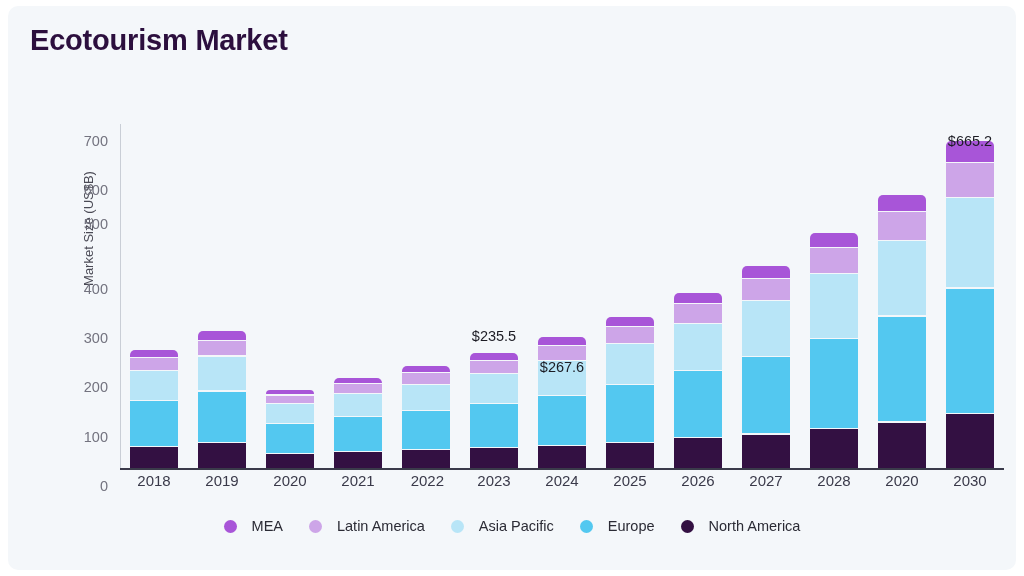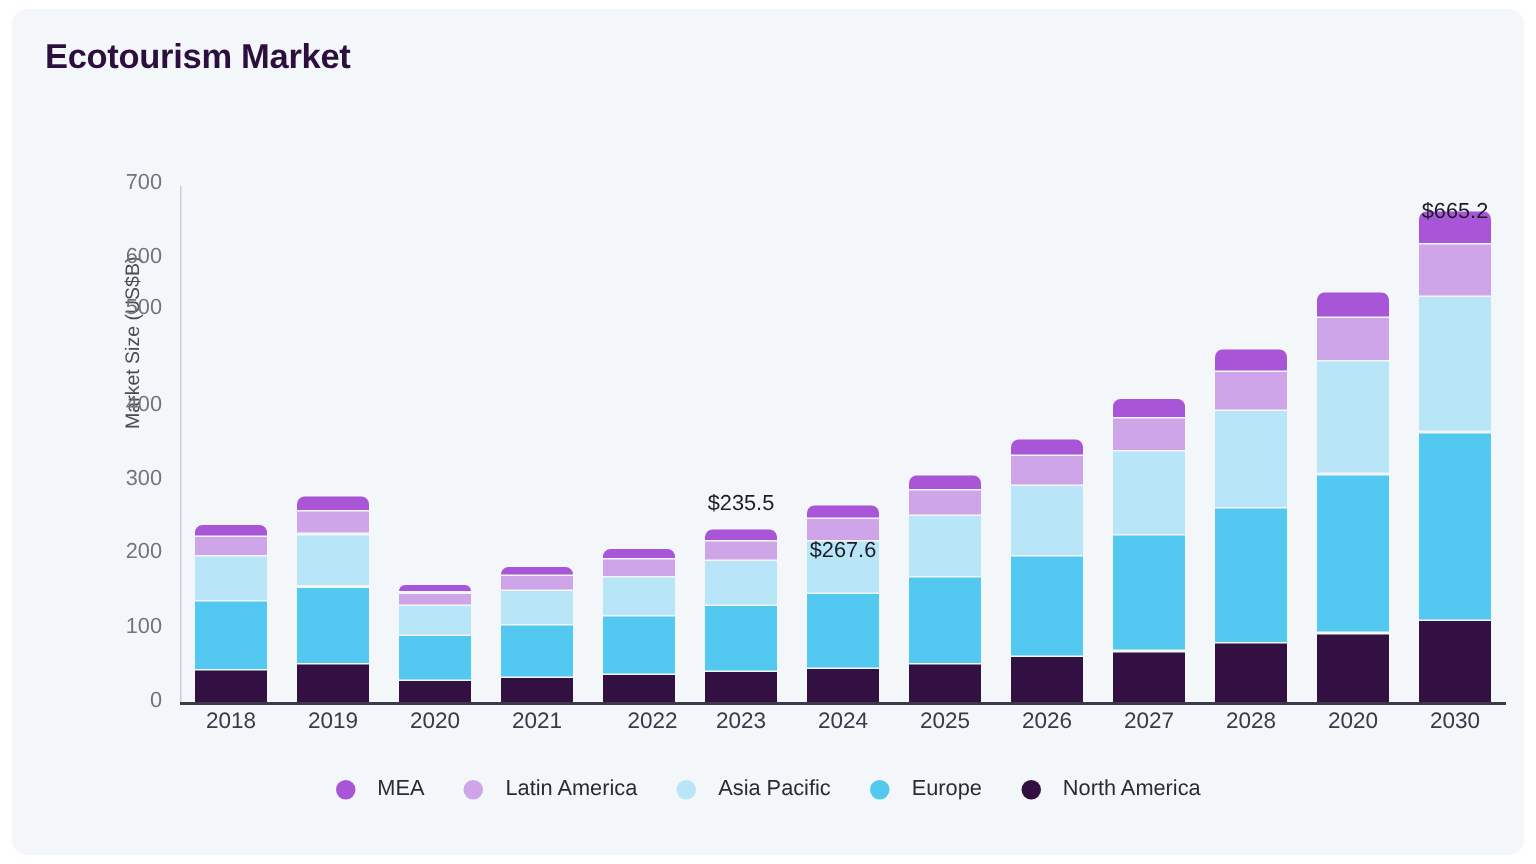--- a/index.html
+++ b/index.html
@@ -12,21 +12,21 @@
   #card{
     position:absolute;left:8px;top:6px;
     width:1008px;height:564px;
     background:#f4f7fa;
     border-radius:10px;
     overflow:hidden;
   }
   
   #title{
     position:absolute;left:22px;top:18px;
-    font-size:23px;font-weight:bold;color:#2c0f3e;
+    font-size:29px;font-weight:bold;color:#2c0f3e;
     letter-spacing:-0.2px;
   }
   #subtitle{
     position:absolute;left:23px;top:57px;
     font-size:15px;color:#3a3a4a;
   }
   
   #logo{position:absolute;right:22px;top:16px;width:108px;height:46px;}
   .logo-sq{position:absolute;top:0;width:32px;height:26px;background:#4b1a63;}
   #logo-sq-left{left:0;}
@@ -51,21 +51,21 @@
   #xaxis-line{position:absolute;left:112px;top:462px;width:884px;height:1.6px;background:#3a3a4a;}
   #ylabel{
     position:absolute;left:-10px;top:215px;
     width:180px;text-align:center;
     transform:rotate(-90deg);transform-origin:center;
     font-size:13px;color:#4a4a55;
   }
   .ytick{
     position:absolute;right:1020px;
     width:44px;text-align:right;
-    font-size:14.5px;color:#73737f;
+    font-size:14.5px;color:#73737f;margin-top:19px;
   }
   .bar-group{position:absolute;bottom:0;width:48px;}
   .seg{position:absolute;width:48px;left:0;}
   .seg.top{border-top-left-radius:5px;border-top-right-radius:5px;}
   .xtick{
     position:absolute;top:348px;width:68px;text-align:center;
     font-size:15px;color:#3a3a4a;
   }
   .datalabel{
     position:absolute;width:90px;text-align:center;
@@ -135,21 +135,21 @@
         <div class="seg top" style="background: rgb(168, 85, 216); height: 4.71429px; top: 253.821px;"></div>
       </div>
       <div class="xtick" style="left: 204px;">2021</div>
       <div class="bar-group" style="left: 282px; height: 345px; top: 0px; position: absolute;">
         <div class="seg" style="background: rgb(51, 16, 66); height: 17.5286px; top: 326.271px;"></div>
         <div class="seg" style="background: rgb(83, 200, 240); height: 37.7357px; top: 287.336px;"></div>
         <div class="seg" style="background: rgb(184, 229, 247); height: 24.9214px; top: 261.214px;"></div>
         <div class="seg" style="background: rgb(205, 165, 232); height: 10.6286px; top: 249.386px;"></div>
         <div class="seg top" style="background: rgb(168, 85, 216); height: 5.7px; top: 242.486px;"></div>
       </div>
-      <div class="xtick" style="left: 281px;">2022</div>
+      <div class="xtick" style="left: 256px; text-align: right;">2022</div>
       <div class="bar-group" style="left: 350px; height: 345px; top: 0px; position: absolute;">
         <div class="seg" style="background: rgb(51, 16, 66); height: 19.9929px; top: 323.807px;"></div>
         <div class="seg" style="background: rgb(83, 200, 240); height: 42.1714px; top: 280.436px;"></div>
         <div class="seg" style="background: rgb(184, 229, 247); height: 28.8643px; top: 250.371px;"></div>
         <div class="seg" style="background: rgb(205, 165, 232); height: 12.1071px; top: 237.064px;"></div>
         <div class="seg top" style="background: rgb(168, 85, 216); height: 6.68571px; top: 229.179px;"></div>
       </div>
       <div class="xtick" style="left: 340px;">2023</div>
       <div class="bar-group" style="left: 418px; height: 345px; top: 0px; position: absolute;">
         <div class="seg" style="background: rgb(51, 16, 66); height: 21.9643px; top: 321.836px;"></div>

